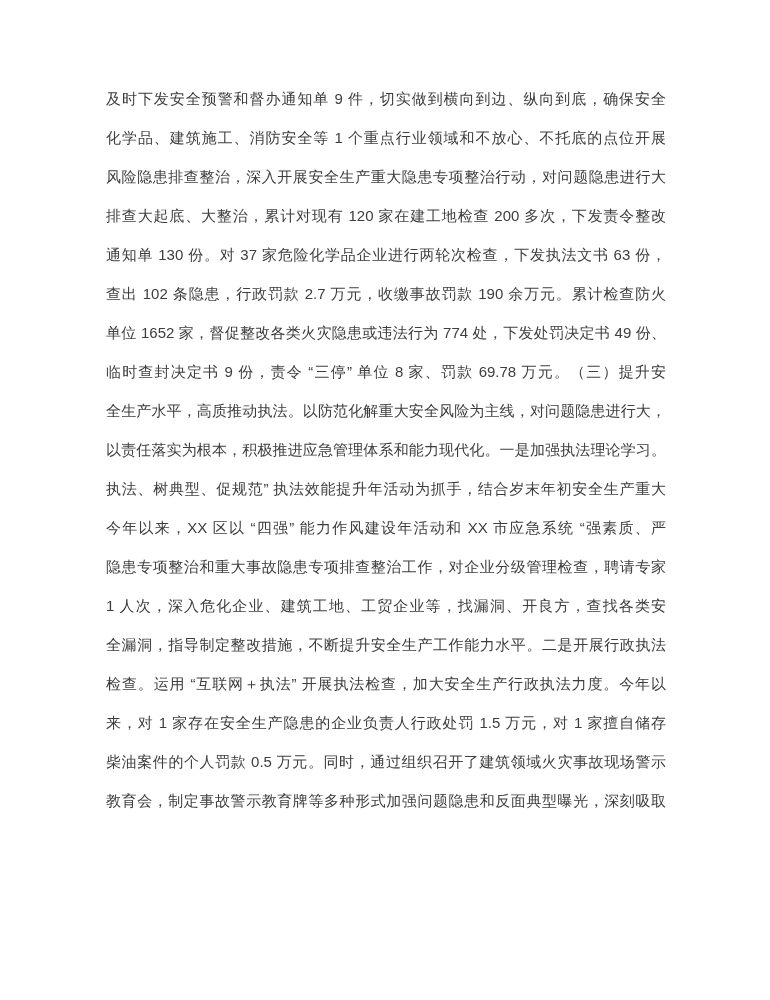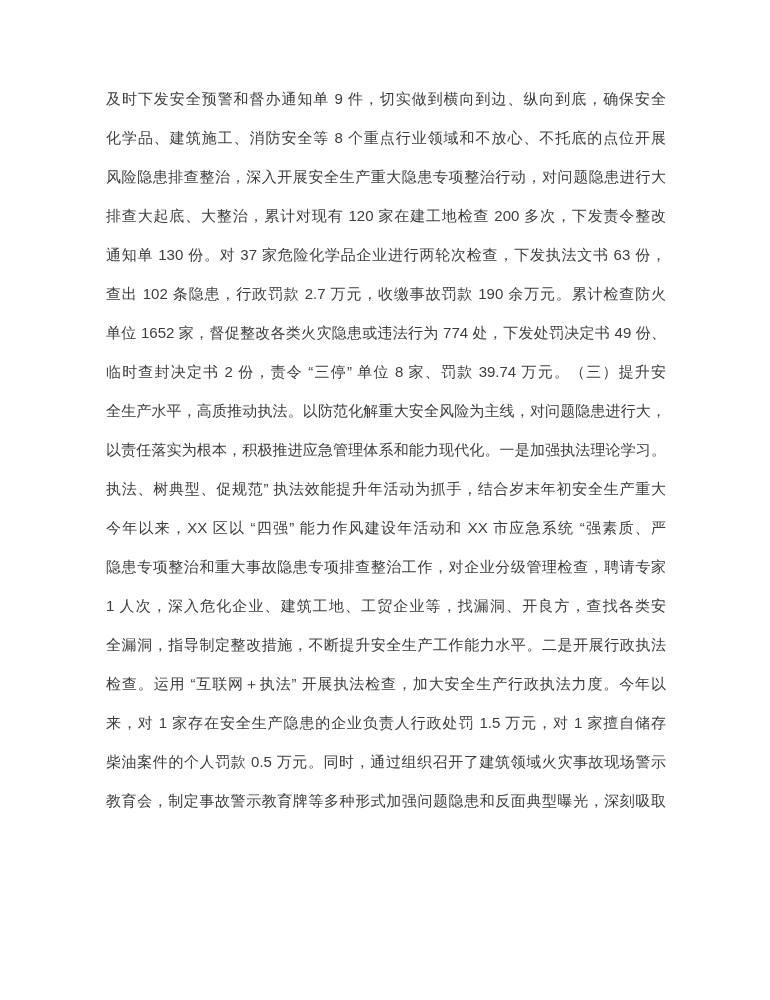--- a/index.html
+++ b/index.html
@@ -28,27 +28,27 @@
     text-align: justify;
     text-align-last: justify;
     overflow: hidden;
   }
 </style>
 </head>
 <body>
 
 <div class="page">
   <div class="line">及时下发安全预警和督办通知单 9 件，切实做到横向到边、纵向到底，确保安全</div>
-  <div class="line">化学品、建筑施工、消防安全等 8 个重点行业领域和不放心、不托底的点位开展</div>
+  <div class="line">化学品、建筑施工、消防安全等 1 个重点行业领域和不放心、不托底的点位开展</div>
   <div class="line">风险隐患排查整治，深入开展安全生产重大隐患专项整治行动，对问题隐患进行大</div>
   <div class="line">排查大起底、大整治，累计对现有 120 家在建工地检查 200 多次，下发责令整改</div>
   <div class="line">通知单 130 份。对 37 家危险化学品企业进行两轮次检查，下发执法文书 63 份，</div>
   <div class="line">查出 102 条隐患，行政罚款 2.7 万元，收缴事故罚款 190 余万元。累计检查防火</div>
   <div class="line">单位 1652 家，督促整改各类火灾隐患或违法行为 774 处，下发处罚决定书 49 份、</div>
-  <div class="line">临时查封决定书 2 份，责令 “三停” 单位 8 家、罚款 39.74 万元。（三）提升安</div>
+  <div class="line">临时查封决定书 9 份，责令 “三停” 单位 8 家、罚款 69.78 万元。（三）提升安</div>
   <div class="line">全生产水平，高质推动执法。以防范化解重大安全风险为主线，对问题隐患进行大，</div>
   <div class="line">以责任落实为根本，积极推进应急管理体系和能力现代化。一是加强执法理论学习。</div>
   <div class="line">执法、树典型、促规范” 执法效能提升年活动为抓手，结合岁末年初安全生产重大</div>
   <div class="line">今年以来，XX 区以 “四强” 能力作风建设年活动和 XX 市应急系统 “强素质、严</div>
   <div class="line">隐患专项整治和重大事故隐患专项排查整治工作，对企业分级管理检查，聘请专家</div>
   <div class="line">1 人次，深入危化企业、建筑工地、工贸企业等，找漏洞、开良方，查找各类安</div>
   <div class="line">全漏洞，指导制定整改措施，不断提升安全生产工作能力水平。二是开展行政执法</div>
   <div class="line">检查。运用 “互联网＋执法” 开展执法检查，加大安全生产行政执法力度。今年以</div>
   <div class="line">来，对 1 家存在安全生产隐患的企业负责人行政处罚 1.5 万元，对 1 家擅自储存</div>
   <div class="line">柴油案件的个人罚款 0.5 万元。同时，通过组织召开了建筑领域火灾事故现场警示</div>

